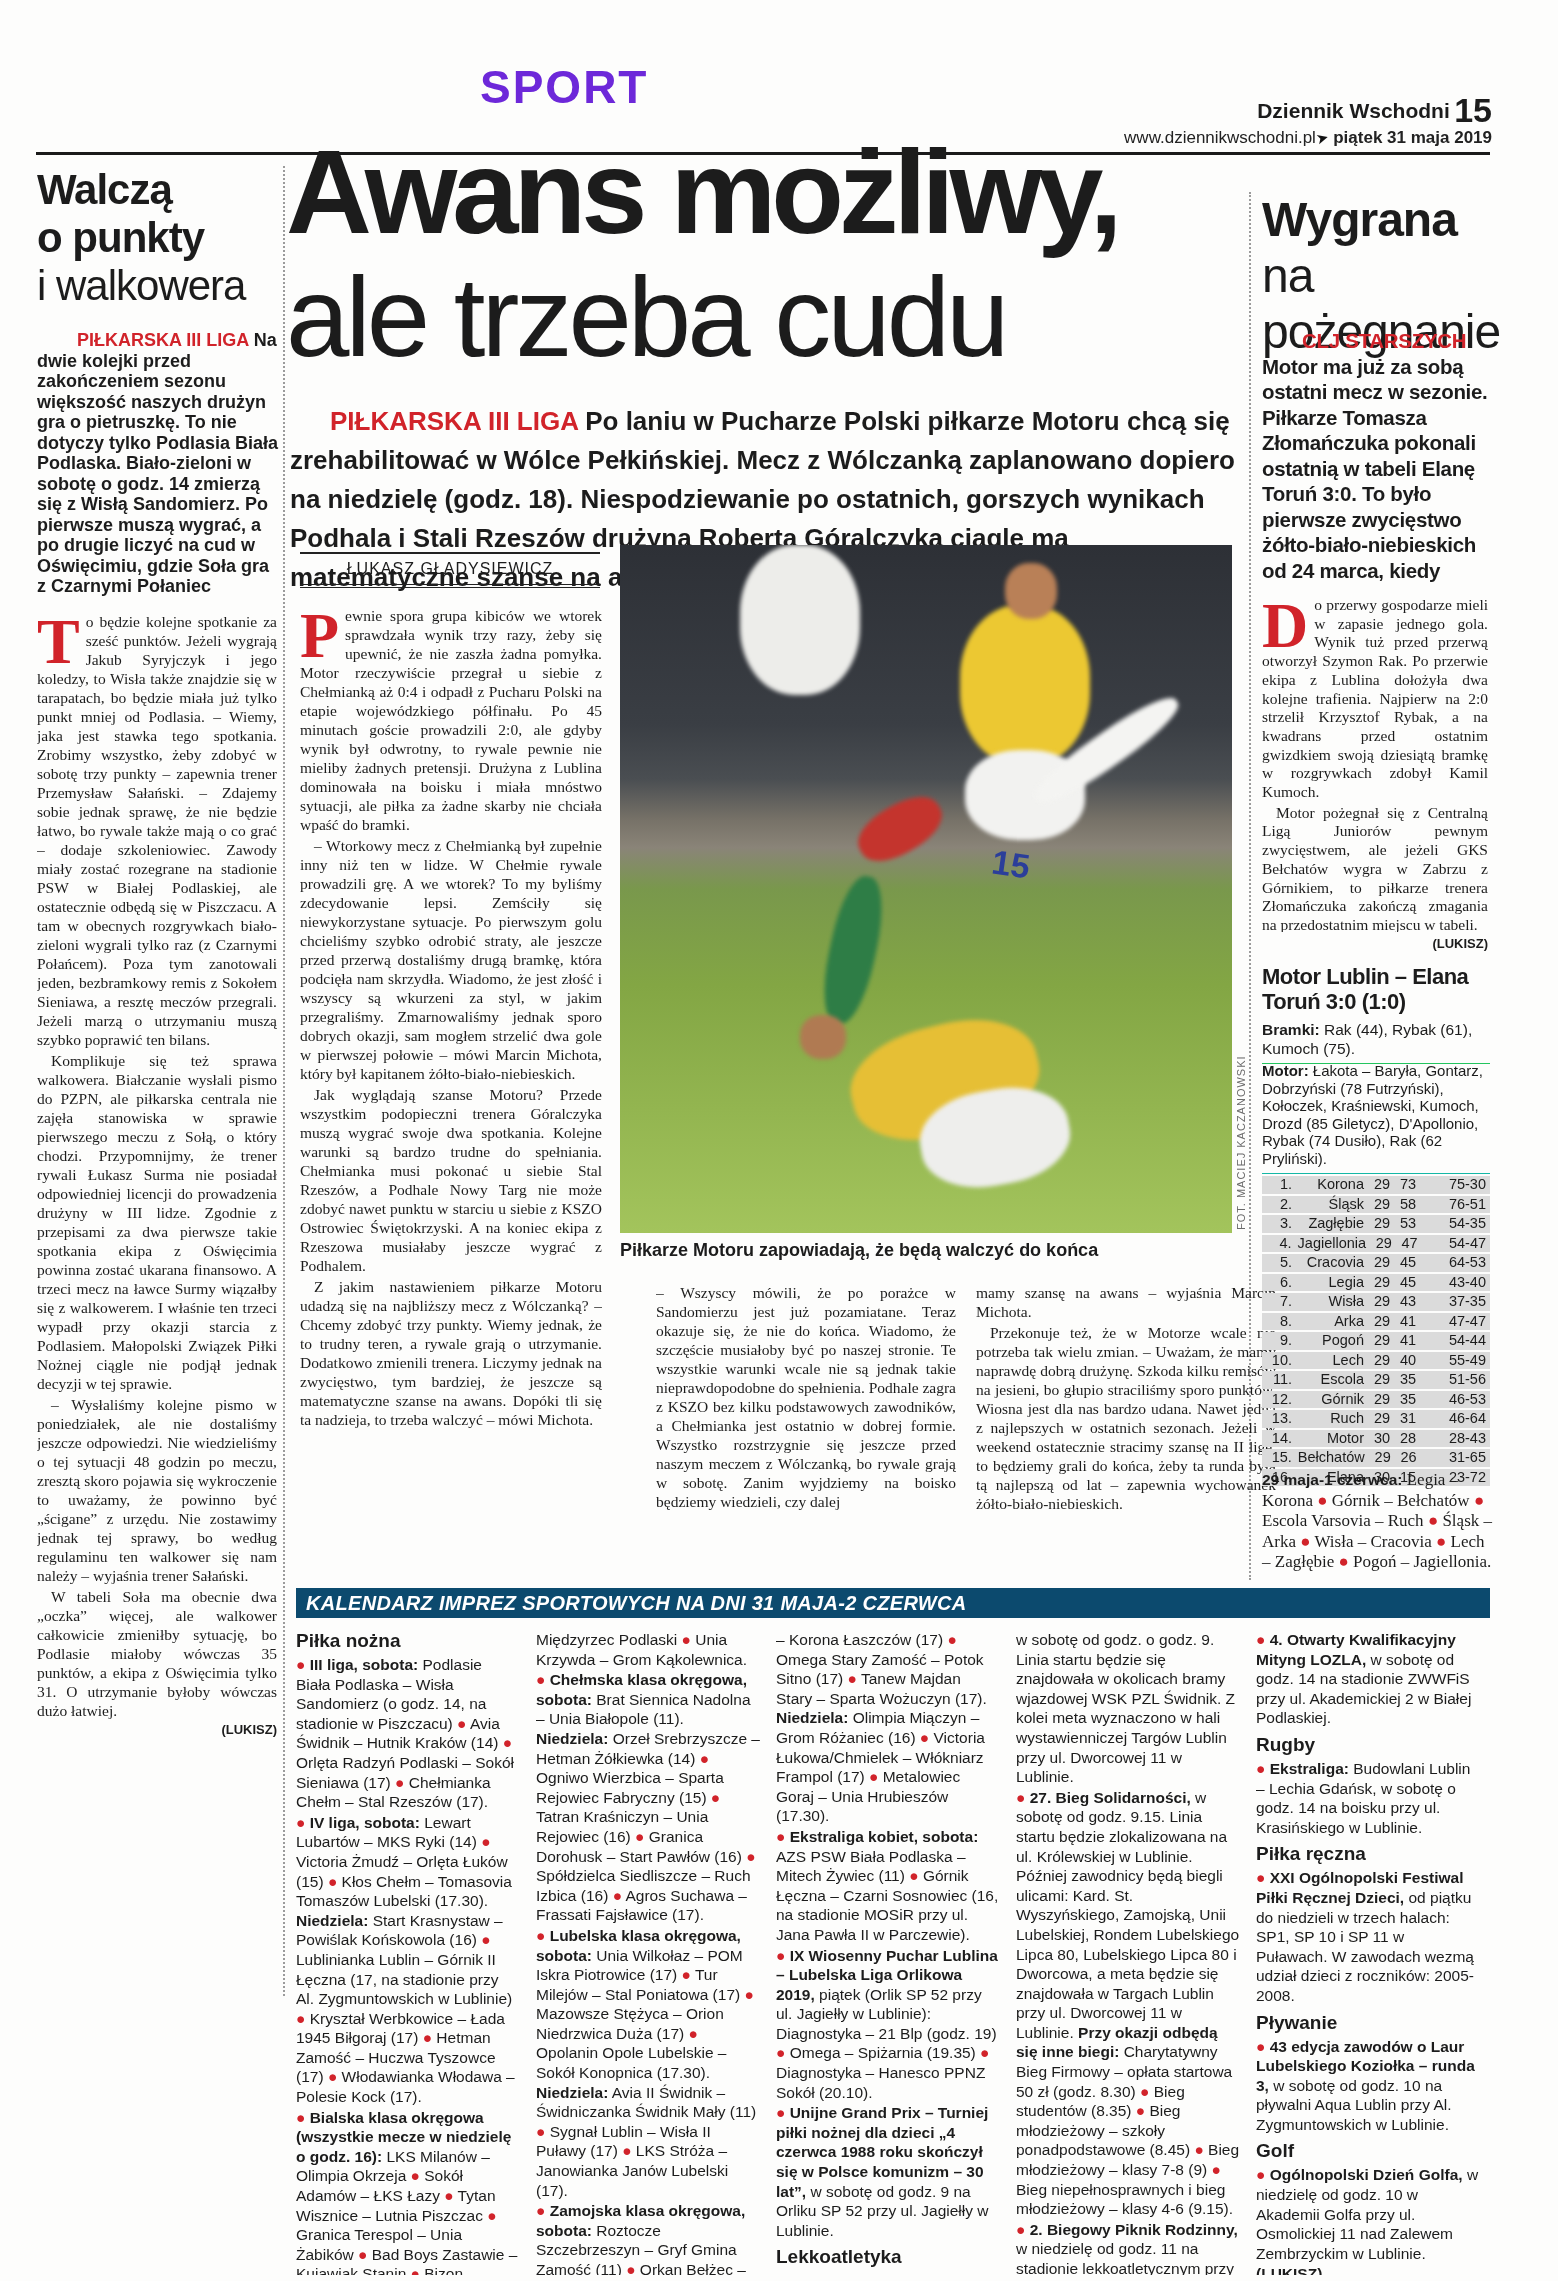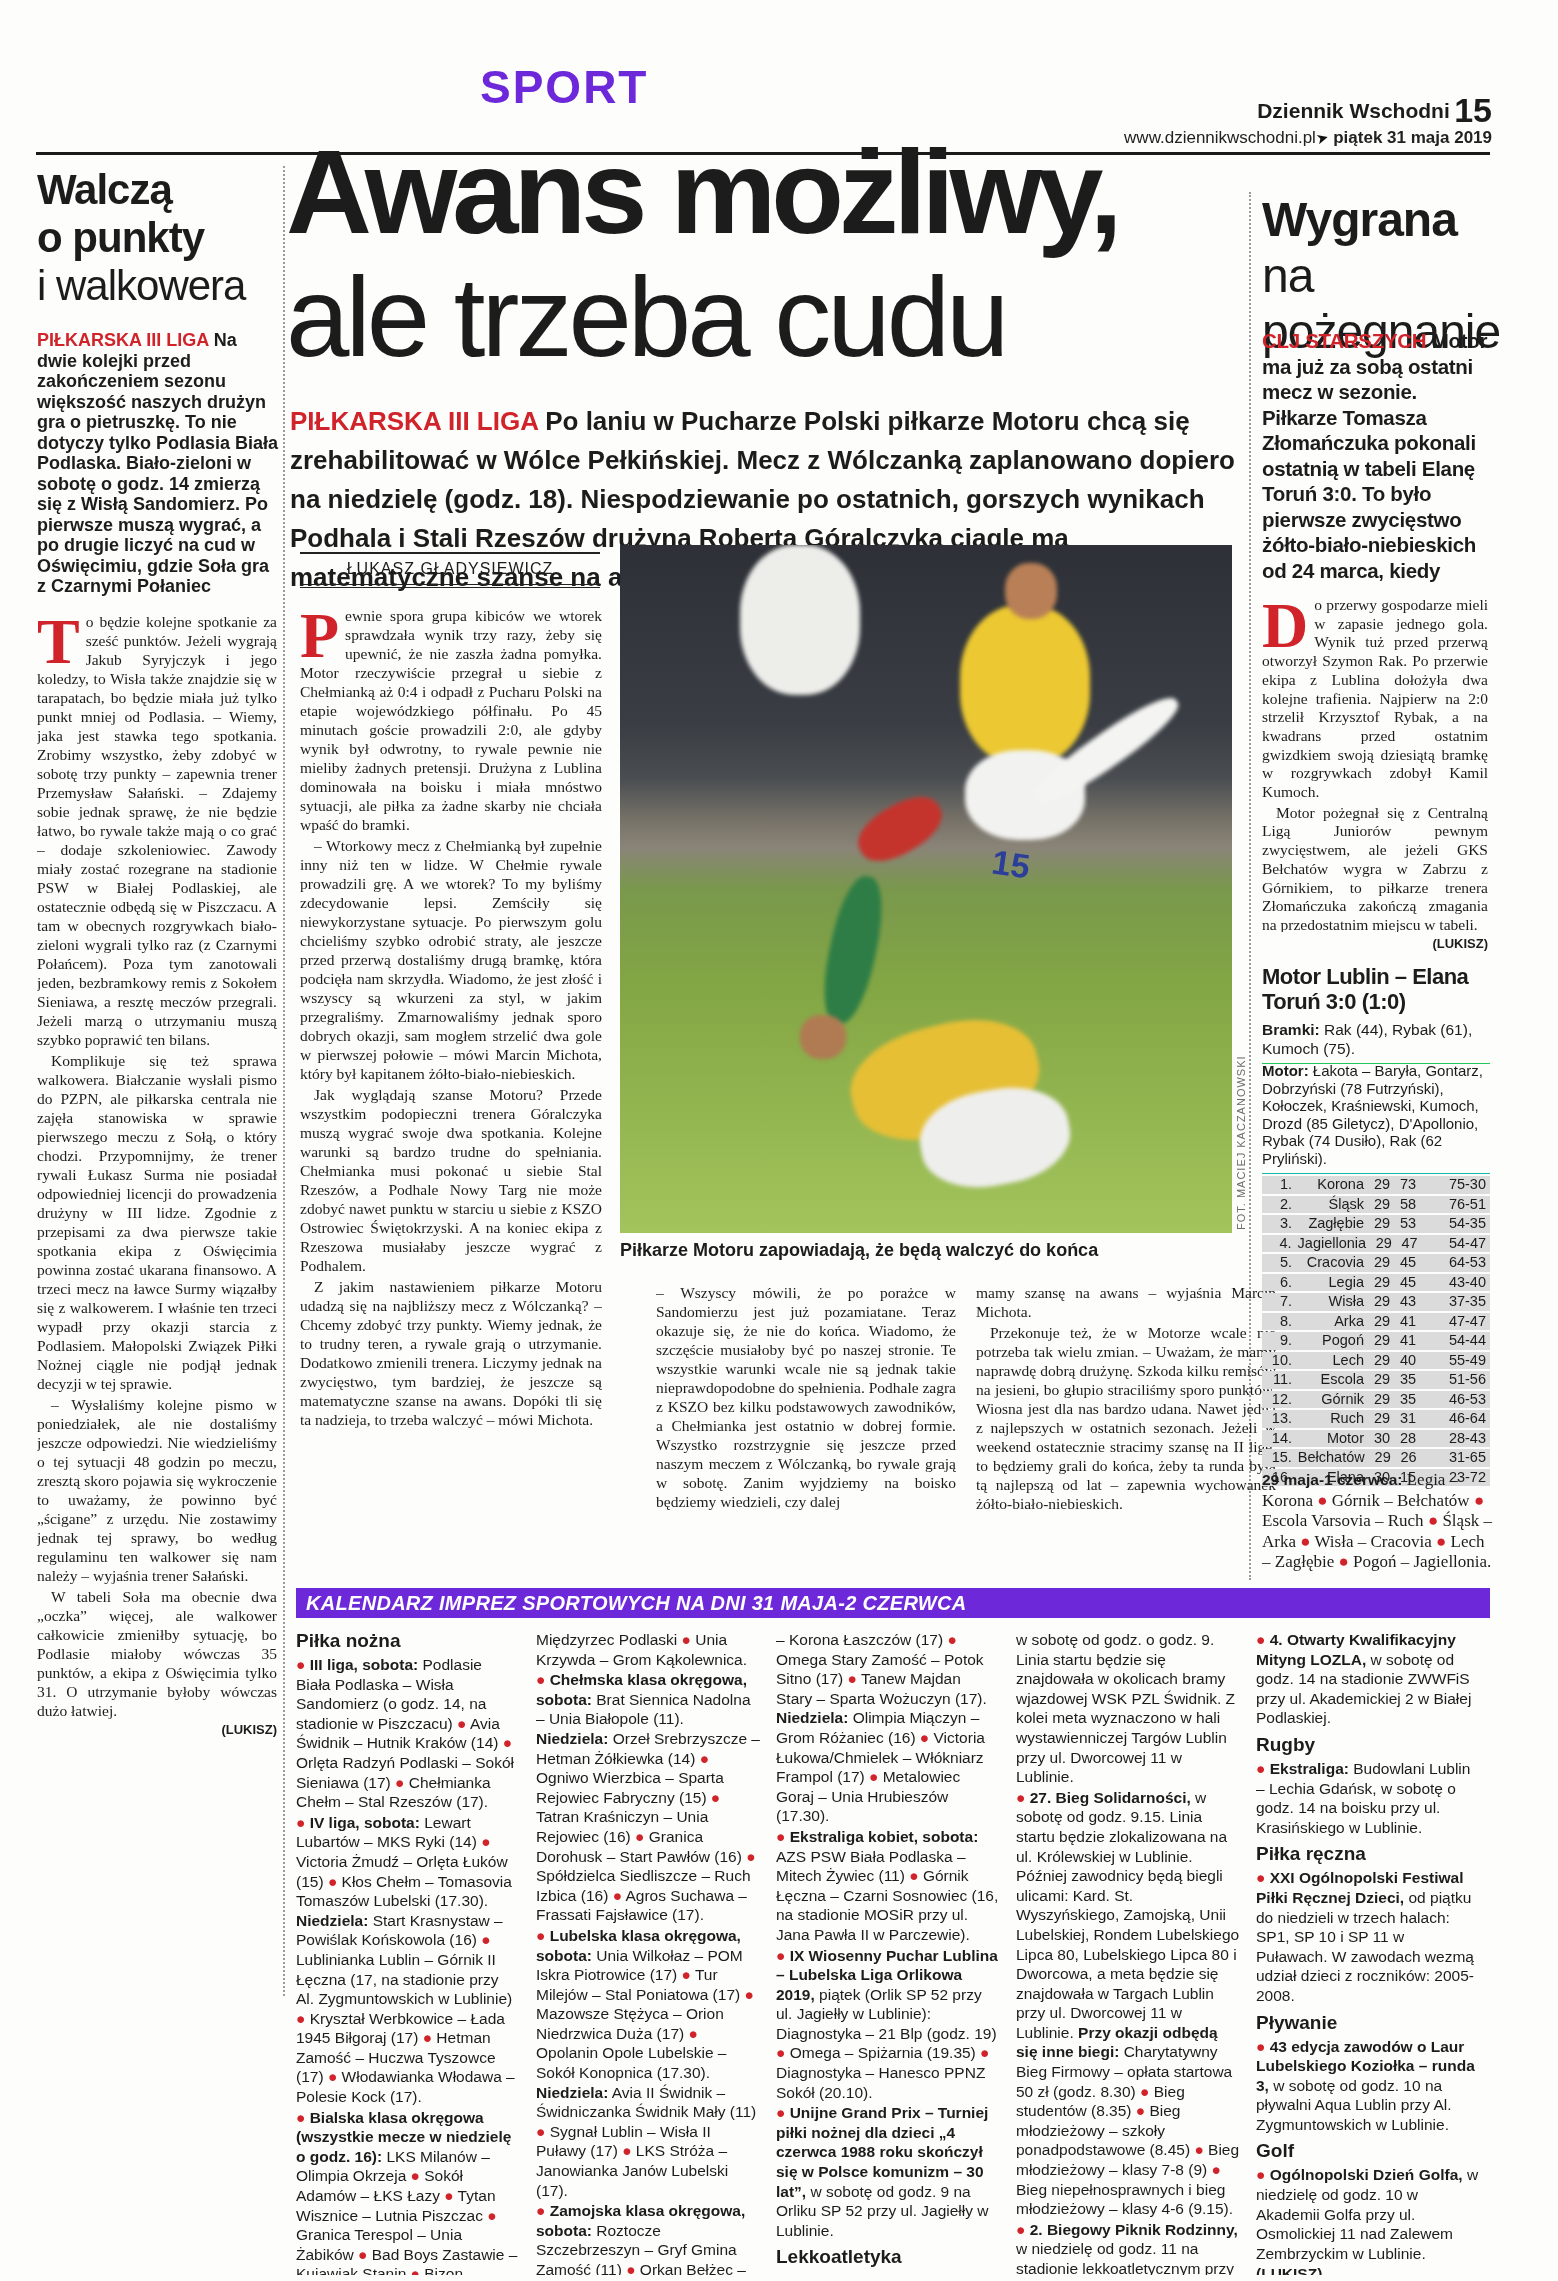--- a/index.html
+++ b/index.html
@@ -1,19 +1,19 @@
 <!DOCTYPE html>
 <html><head>
 <meta charset="utf-8">
 <style>
   html,body{margin:0;padding:0;background:#e8e8e8;}
   .page{position:relative;width:1558px;height:2281px;background:#fdfdfc;margin:0 auto;overflow:hidden;
         font-family:"Liberation Sans",sans-serif;color:#1c1c1c;}
   .abs{position:absolute;}
-  .red{color:#d1232a;}
+  .red{color:#d1232a;margin-left:40px;}
   .rb{color:#d1232a;}
   
   .sport-title{left:480px;top:60px;font-size:46px;font-weight:bold;color:#6d28d9;letter-spacing:2px;}
   .masthead{right:66px;top:92px;text-align:right;line-height:1.1;}
   .paper-name{font-weight:bold;font-size:21px;}
   .page-num{font-weight:bold;font-size:34px;vertical-align:-4px;}
   .site-line{font-size:17px;color:#222;}
   .site-line b{font-weight:bold;}
   .cursor-icon{display:inline-block;transform:rotate(-15deg);font-size:15px;color:#111;}
   .header-rule{left:36px;top:152px;width:1454px;height:3px;background:#1a1a1a;}
@@ -72,21 +72,21 @@
   .standings{left:1262px;top:1176px;width:228px;}
   .st-row{display:flex;background:#dbdbdb;margin-bottom:2px;padding:1px 4px;font-size:14.5px;line-height:15.5px;align-items:center;}
   .st-c.c0{width:26px;text-align:right;padding-right:6px;}
   .st-c.c1{flex:1;text-align:right;}
   .st-c.c2{width:36px;text-align:center;}
   .st-c.c3{width:36px;text-align:left;}
   .st-c.c4{width:50px;text-align:right;}
   .fixtures{left:1262px;top:1470px;width:230px;font-family:"Liberation Serif",serif;font-size:17px;line-height:20.5px;text-align:left;}
   .fixtures b{font-family:"Liberation Sans",sans-serif;font-size:15.5px;}
   
-  .cal-bar{left:296px;top:1588px;width:1194px;height:30px;background:#6d28d9;color:#fff;
+  .cal-bar{left:296px;top:1588px;width:1194px;height:30px;background:#0c4a6e;color:#fff;
            font-style:italic;font-weight:bold;font-size:20px;line-height:30px;padding-left:10px;box-sizing:border-box;letter-spacing:0.3px;}
   .cal-col{top:1630px;width:224px;height:645px;overflow:hidden;}
   .cal-col .cal-h{font-size:19px;font-weight:bold;margin:6px 0 3px 0;}
   .cal-col .cal-h:first-child{margin-top:0;}
   .cal-col p.cal-e{margin:0 0 1px 0;font-size:15.5px;line-height:19.6px;}
 </style>
 </head>
 <body>
 
 <div class="page">

